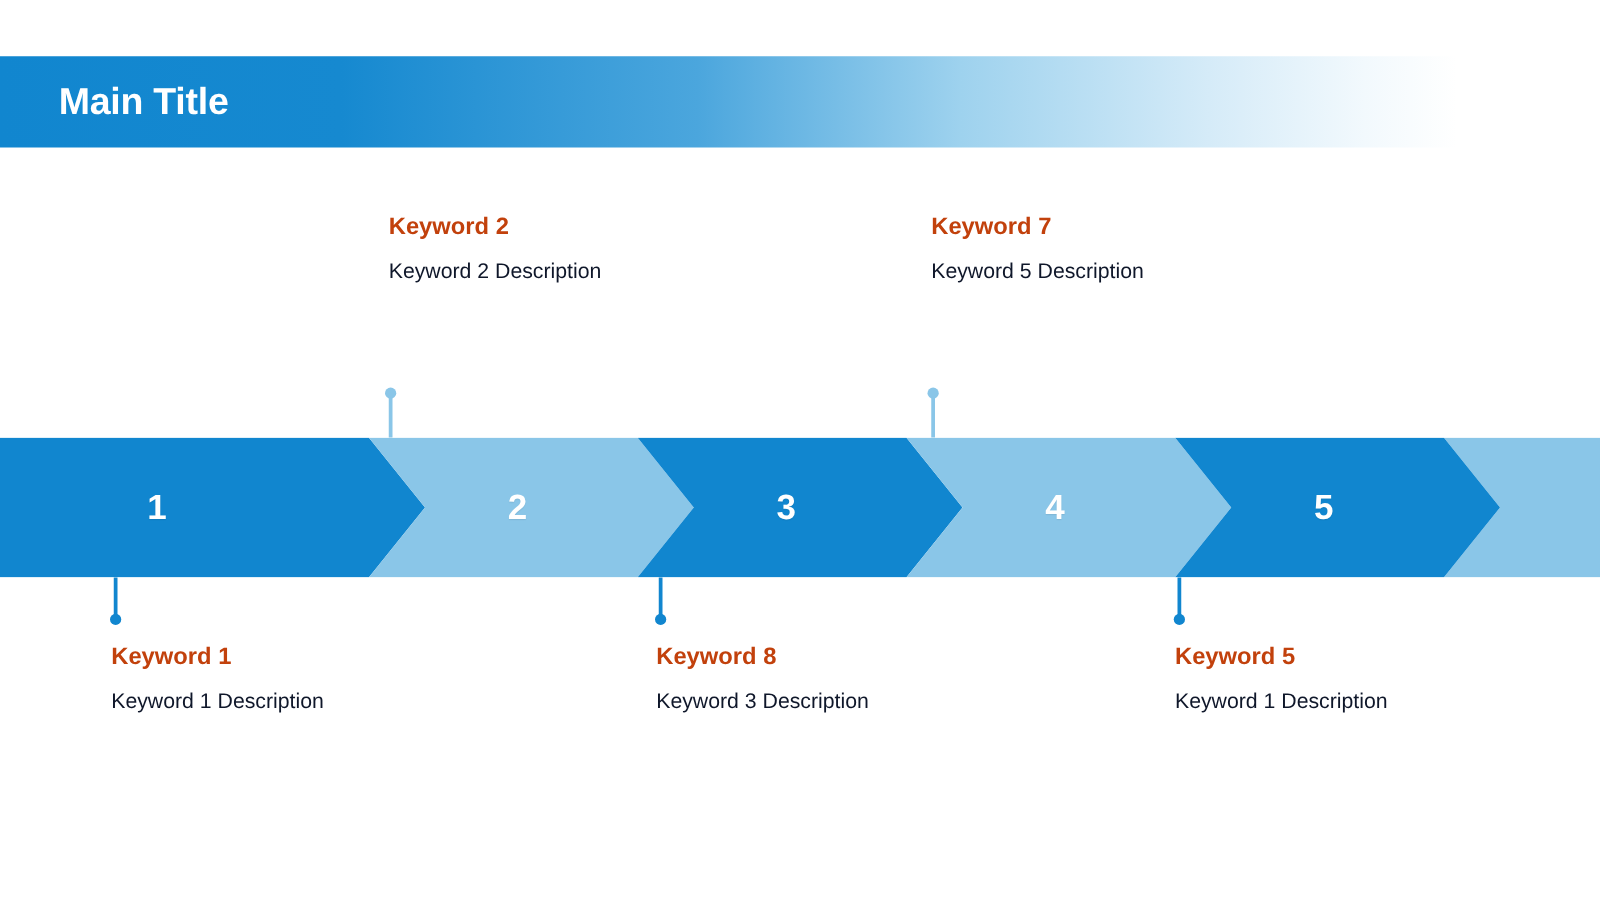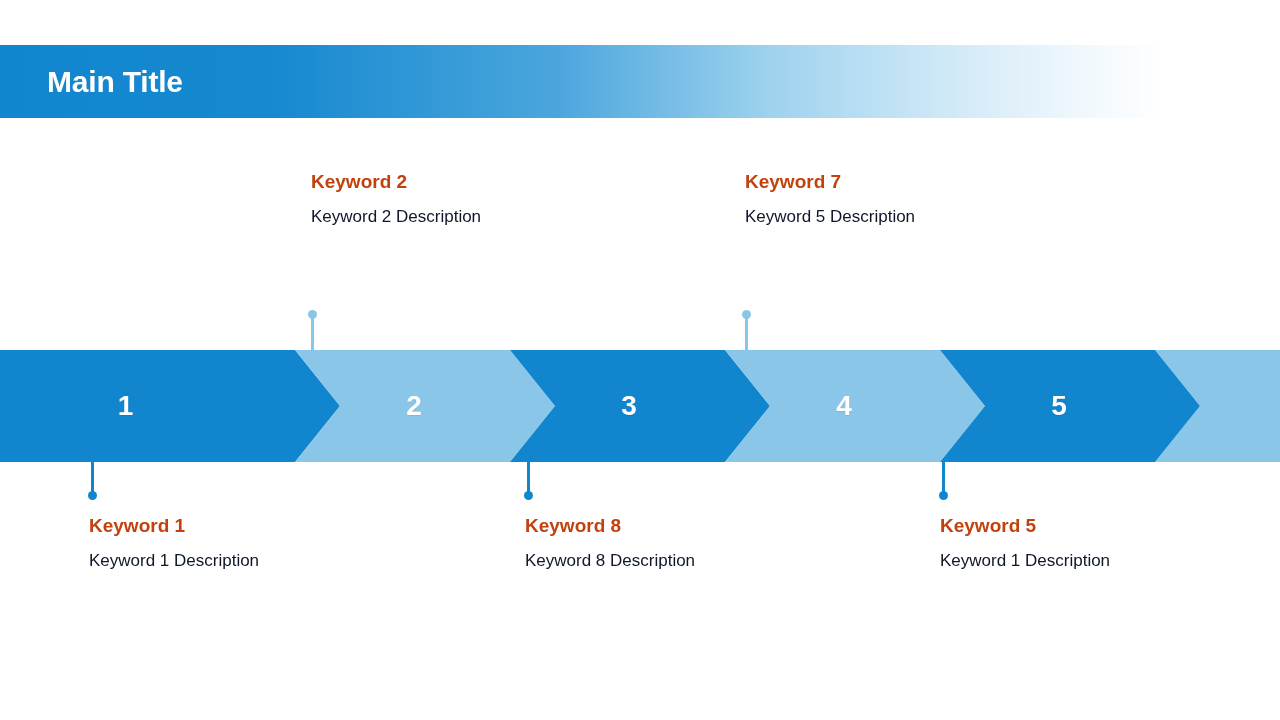--- a/index.html
+++ b/index.html
@@ -184,19 +184,19 @@
   <div class="keyword-desc">Keyword 5 Description</div>
 </div>
 
 <div class="keyword-block" style="left:89px; top:516px;">
   <div class="keyword-title">Keyword 1</div>
   <div class="keyword-desc">Keyword 1 Description</div>
 </div>
 
 <div class="keyword-block" style="left:525px; top:516px;">
   <div class="keyword-title">Keyword 8</div>
-  <div class="keyword-desc">Keyword 8 Description</div>
+  <div class="keyword-desc">Keyword 3 Description</div>
 </div>
 
 <div class="keyword-block" style="left:940px; top:516px;">
   <div class="keyword-title">Keyword 5</div>
   <div class="keyword-desc">Keyword 1 Description</div>
 </div>
 
 </body></html>

